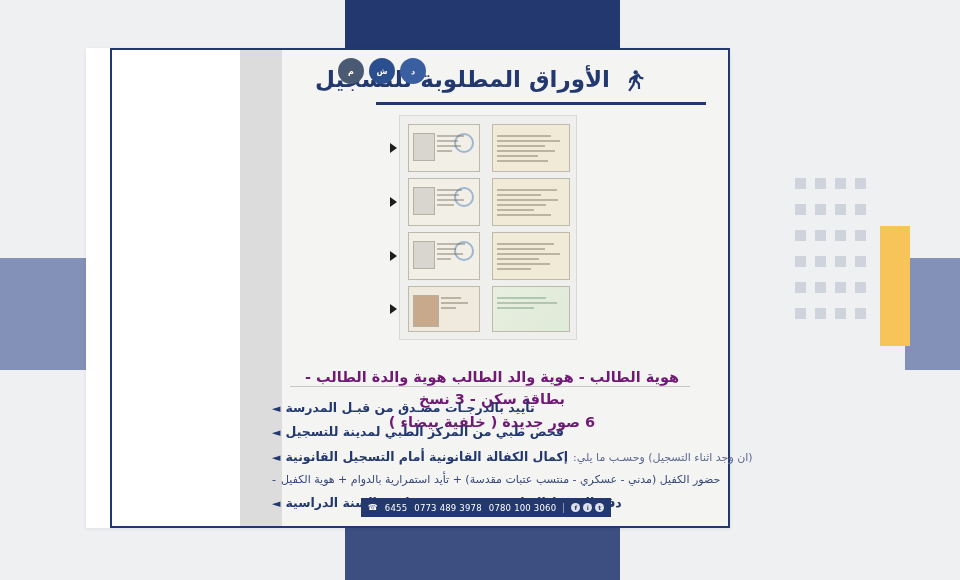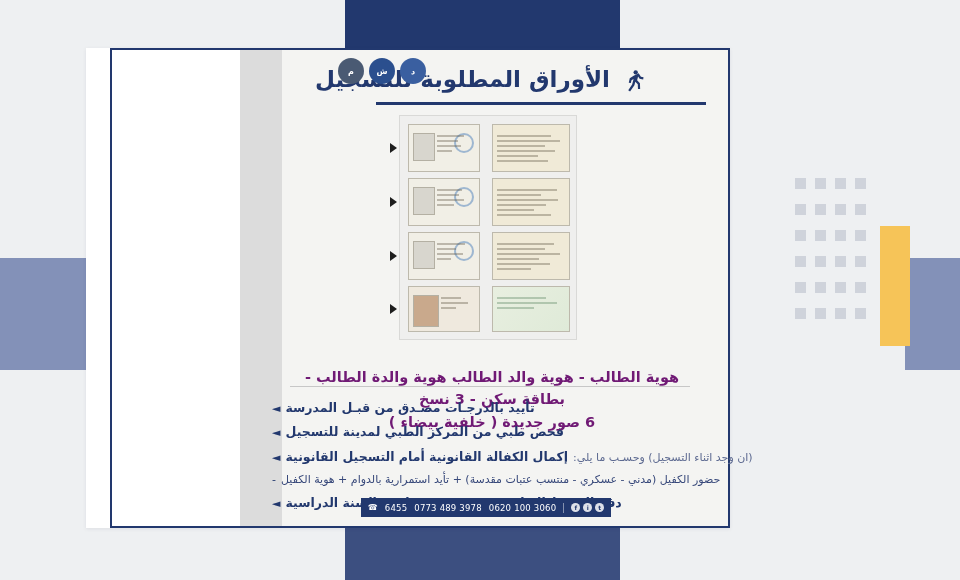--- a/index.html
+++ b/index.html
@@ -522,21 +522,21 @@
     <div class="row">
       <span>دفع القسط الاول وقدره 40% من اجور السنة الدراسية</span>
       <span class="mark">◄</span>
     </div>
   </div>
 
   <div class="footer">
     <span class="phone-icon">☎</span>
     <span>6455</span>
     <span>0773 489 3978</span>
-    <span>0620 100 3060</span>
+    <span>0780 100 3060</span>
     <span class="sep"></span>
     <span class="socials">
       <b>f</b>
       <b>i</b>
       <b>t</b>
     </span>
   </div>
 
 </div>
 

